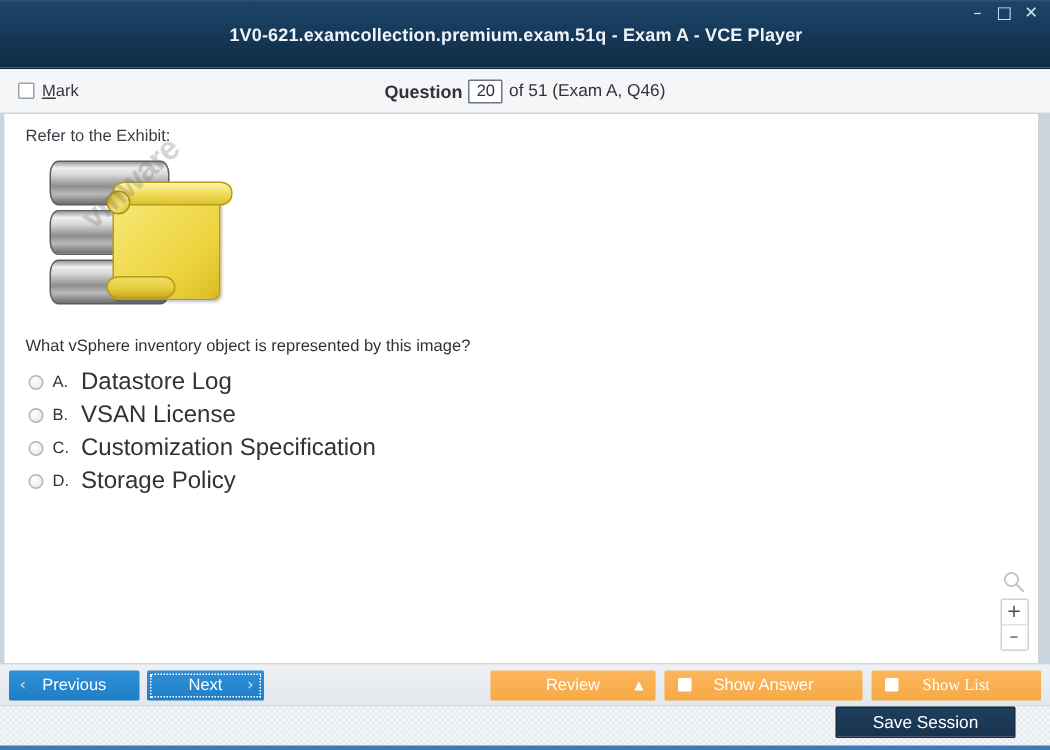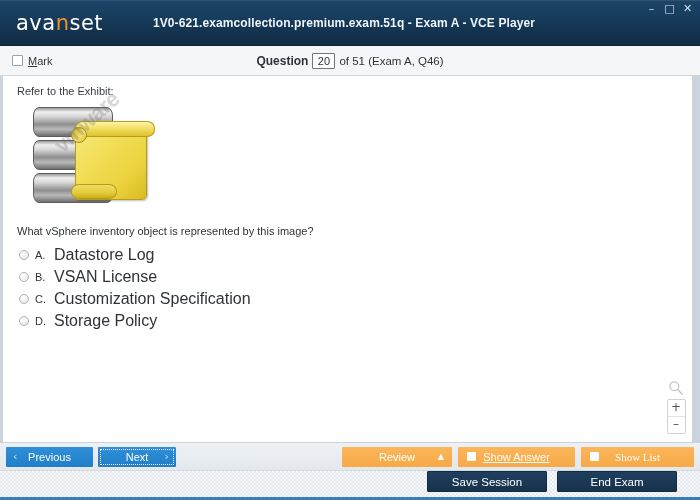--- a/index.html
+++ b/index.html
@@ -356,21 +356,21 @@
     margin-left: 6px;
   }
   .btn-review { width: 110px; }
   .btn-review .tri {
     position: absolute;
     right: 8px;
     font-size: 8px;
     color: #ffffff;
     font-family: "DejaVu Sans", sans-serif;
   }
-  .btn-showanswer { width: 117px; text-decoration: underline; }
+  .btn-showanswer { width: 132px; }
   .btn-showlist { width: 113px; font-family: Liberation Serif, serif; }
   .btn-orange .chk {
     position: absolute;
     left: 9px;
     width: 9px;
     height: 9px;
     background: #ffffff;
     border-radius: 1px;
   }
   .spacer { flex: 1 1 auto; }
@@ -397,21 +397,20 @@
     border: 1px solid #12293e;
     font-size: 11.5px;
   }
 </style>
 </head>
 <body>
 
 <div class="app">
 
   <div class="titlebar">
-    <div class="logo"><span>ava</span><span class="accent">n</span><span>set</span></div>
 
     <div class="window-title">1V0-621.examcollection.premium.exam.51q - Exam A - VCE Player</div>
 
     <div class="wincontrols">
       <span>–</span>
       <span>□</span>
       <span>✕</span>
     </div>
   </div>
 
@@ -509,16 +508,15 @@
     </button>
 
     <button class="btn btn-orange btn-showlist">
       <span class="chk"></span>
       <span>Show List</span>
     </button>
   </div>
 
   <div class="toolbar2">
     <button class="btn btn-navy">Save Session</button>
-    <button class="btn btn-navy">End Exam</button>
   </div>
 
 </div>
 
 </body></html>

